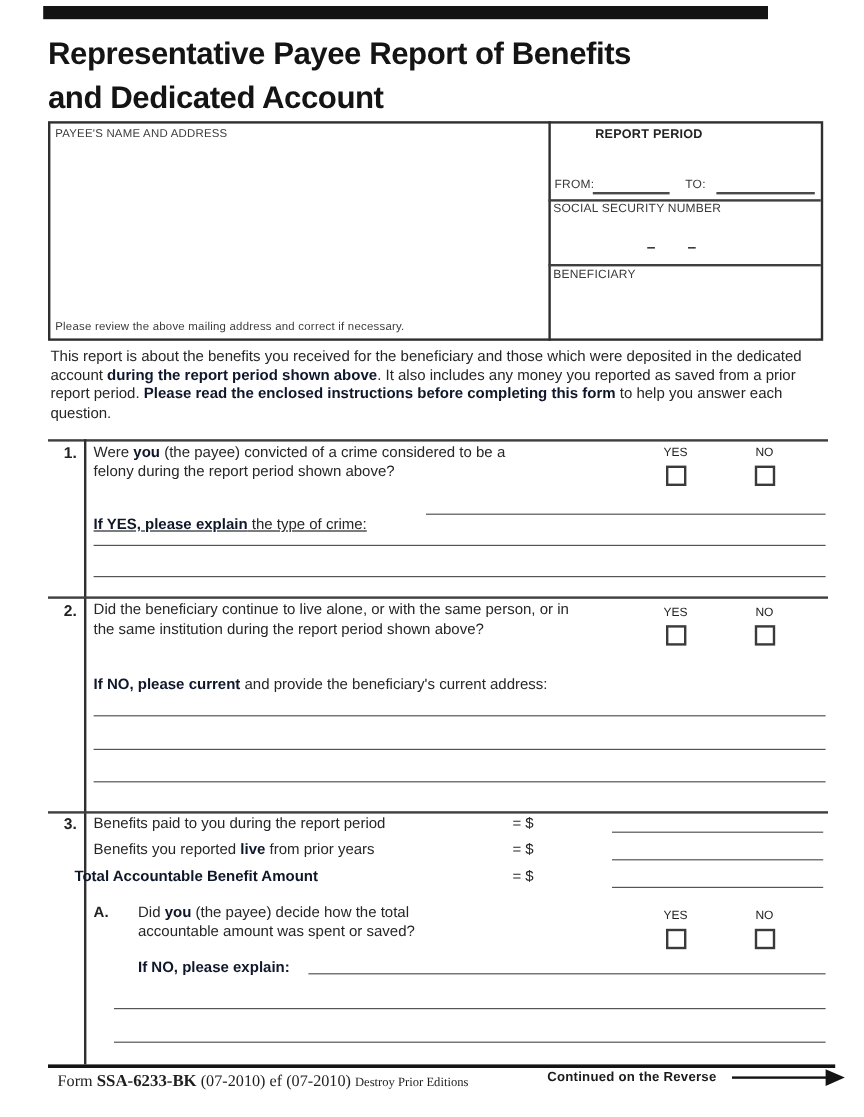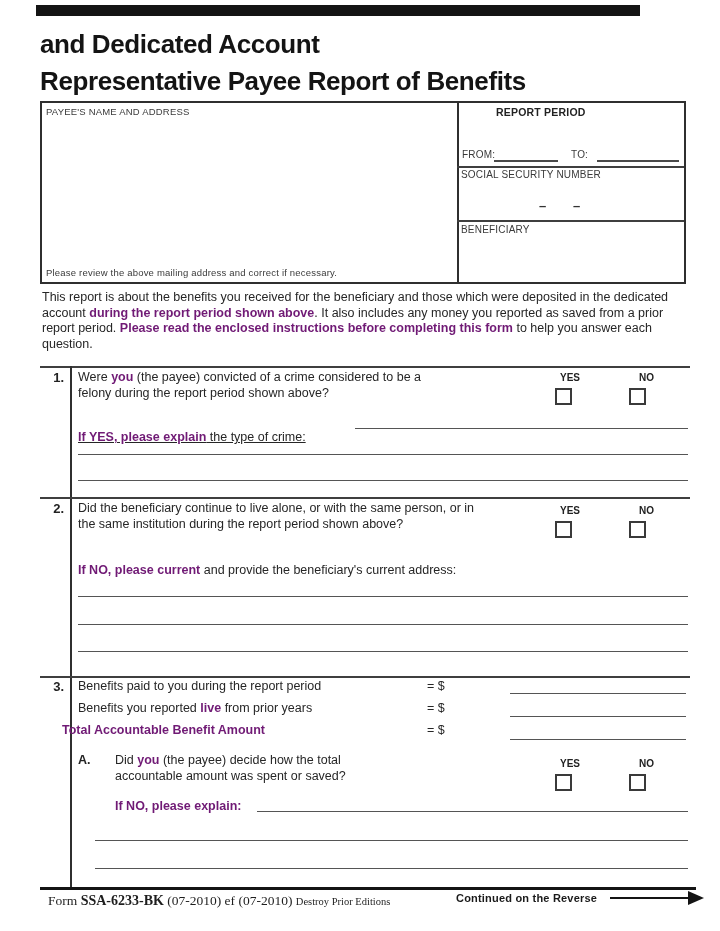--- a/index.html
+++ b/index.html
@@ -20,45 +20,45 @@
   .vdiv { position:absolute; background:#2f2f2f; width:2px; }
   .hline { position:absolute; background:#3f3f3f; height:2px; }
   .thick { background:#141414; height:3px; }
   .slabel { position:absolute; font-size:9.5px; color:#3a3a3a; letter-spacing:0.2px; }
   .slabel-b { position:absolute; font-size:10.5px; font-weight:bold; color:#222; letter-spacing:0.2px; }
   .fieldline { position:absolute; border-bottom:2px solid #4a4a4a; height:0; }
   .thinline { position:absolute; border-bottom:1.5px solid #555; height:0; }
   .para { position:absolute; font-size:12.5px; line-height:15.5px; color:#262626; }
   .qnum { position:absolute; font-weight:bold; font-size:13px; text-align:right; color:#222; }
   .qtext { position:absolute; font-size:12.5px; line-height:15.5px; color:#262626; }
-  .yesno { position:absolute; width:34px; text-align:right; font-weight:bold; font-size:10px; color:#222; }
+  .yesno { position:absolute; width:34px; text-align:center; font-weight:normal; font-size:10px; color:#222; }
   .checkbox { position:absolute; width:13px; height:13px; border:2.5px solid #3a3a3a; background:#fff; }
   .dash { position:absolute; font-size:13px; font-weight:bold; color:#333; }
   .footer-left { position:absolute; font-family:"Liberation Serif", serif; font-size:13.5px; color:#1e1e1e; white-space:nowrap; }
   .footer-left .fnum { font-weight:bold; font-size:14px; }
   .footer-left .fsmall { font-size:10.5px; }
   .continued { position:absolute; font-weight:bold; font-size:11px; color:#1a1a1a; letter-spacing:0.2px; }
   .arrowline { position:absolute; background:#141414; height:2px; }
   .arrowhead {
     position:absolute; width:0; height:0;
     border-top:7px solid transparent; border-bottom:7px solid transparent;
     border-left:16px solid #141414;
   }
-  b { font-weight:bold; color:#701a75; }
+  b { font-weight:bold; color:#0f172a; }
 </style>
 </head>
 <body>
 
 <div class="page">
 
   <div class="topbar" style="left:36px; top:5px; width:604px; height:11px;"></div>
 
   <div class="title" style="left:40px; top:26px;">
+    <div>Representative Payee Report of Benefits</div>
     <div>and Dedicated Account</div>
-    <div>Representative Payee Report of Benefits</div>
   </div>
 
 
   <div class="hbox" style="left:40px; top:101px; width:642px; height:179px;"></div>
   <div class="vdiv" style="left:457px; top:101px; height:183px;"></div>
 
   <div class="slabel" style="left:46px; top:106px;">PAYEE'S NAME AND ADDRESS</div>
   <div class="abs" style="left:46px; top:122px; width:400px; height:140px;"></div>
   <div class="slabel" style="left:46px; top:267px;">Please review the above mailing address and correct if necessary.</div>
 

